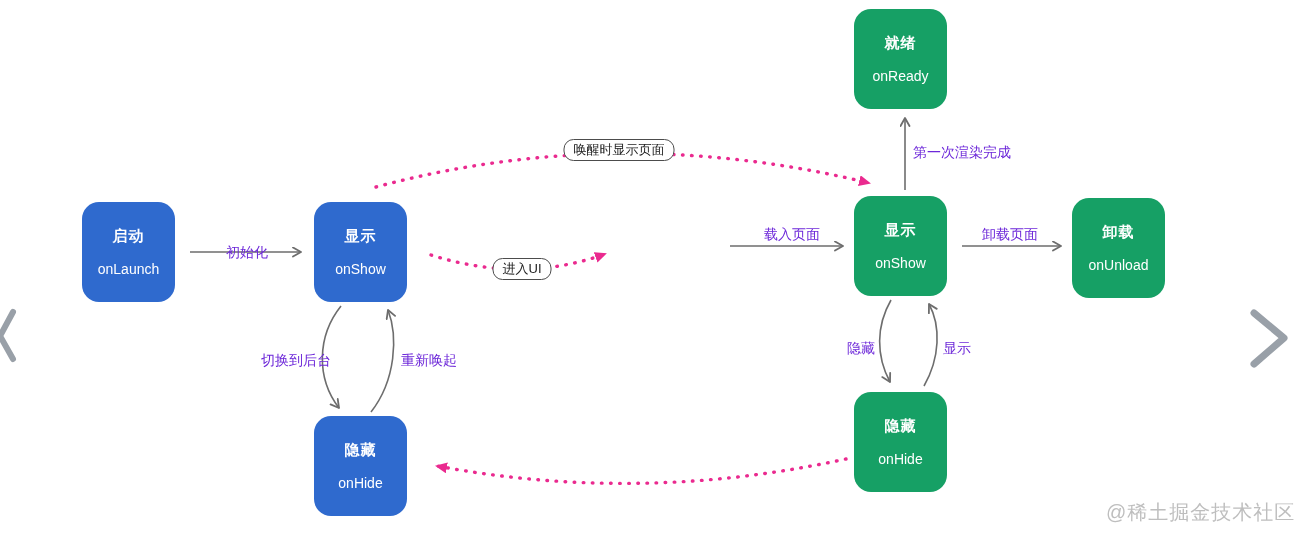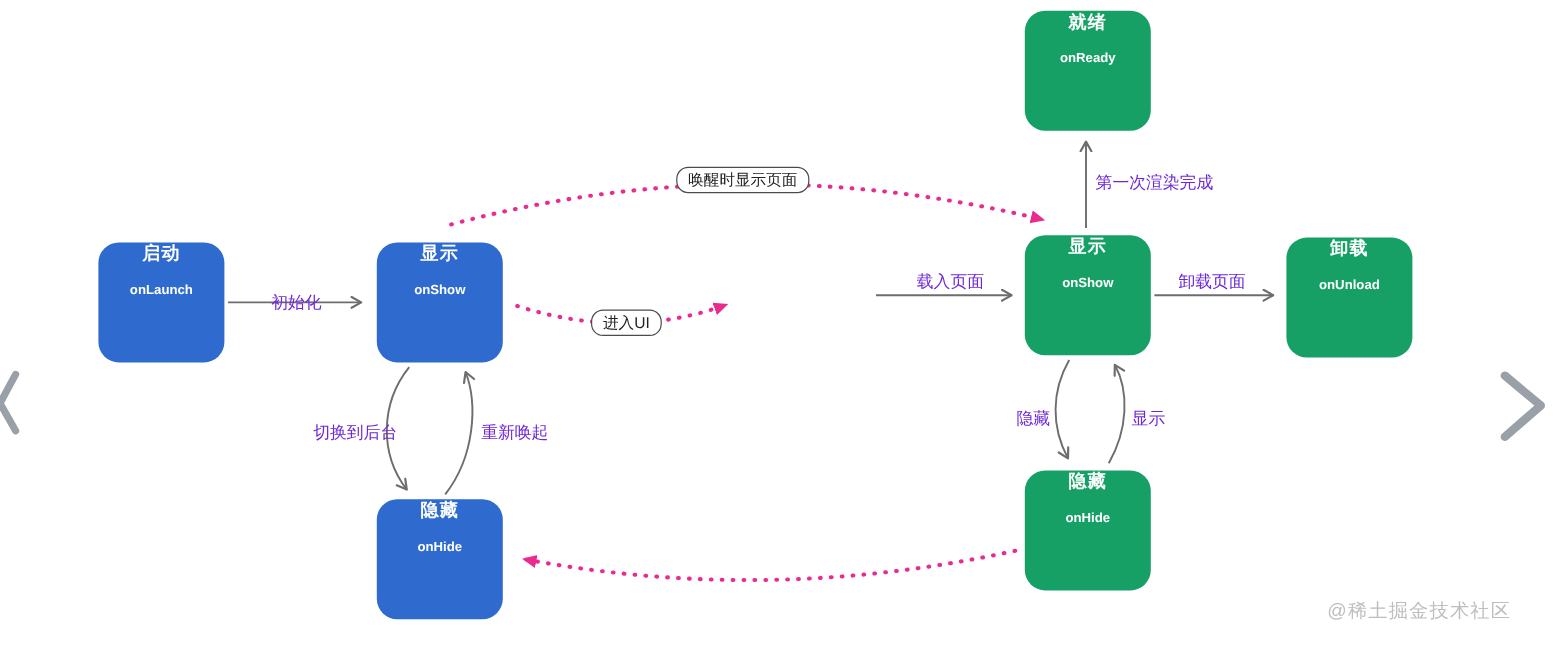--- a/index.html
+++ b/index.html
@@ -5,45 +5,45 @@
   html,body{margin:0;padding:0;background:#fff;}
   .stage{
     position:relative;
     width:1297px;height:547px;
     background:#fff;
     overflow:hidden;
     font-family:"Liberation Sans","DejaVu Sans",sans-serif;
   }
   .layer{position:absolute;left:0;top:0;width:1297px;height:547px;}
   .node{
-    position:absolute;width:105px;height:100px;border-radius:17px;
-    display:flex;flex-direction:column;align-items:center;justify-content:flex-start;
+    position:absolute;width:93px;height:100px;border-radius:17px;
+    display:flex;flex-direction:column;align-items:center;justify-content:center;
     gap:15px;color:#fff;text-align:center;
     box-shadow:0 0 0 0 transparent;
   }
   .node.blue{background:var(--blue,#2f6ace);}
   .node.green{background:var(--green,#16a065);}
   .node-title{font-size:15px;font-weight:bold;letter-spacing:1px;}
-  .node-sub{font-size:11px;font-weight:bold;}
+  .node-sub{font-size:14px;font-weight:normal;}
   .edge-label{
     position:absolute;font-size:14px;color:#6d28d9;white-space:nowrap;
     transform:translateX(-50%);background:transparent;
   }
   .edge-label.left-align{transform:none;}
   .pill{
     position:absolute;transform:translate(-50%,-50%);
     background:#fff;border:1.5px solid #4c4c4c;border-radius:10px;
     padding:1px 9px;font-size:13px;color:#222;white-space:nowrap;
     z-index:3;
   }
   .watermark{
     position:absolute;color:#a9a9a9;white-space:nowrap;z-index:4;
     letter-spacing:1px;
   }
-  .wm1{left:1106px;top:499px;font-size:16px;opacity:.75;}
+  .wm1{left:1106px;top:499px;font-size:20px;opacity:.75;}
   .wm2{left:1068px;top:510px;font-size:17px;opacity:.85;}
   svg{display:block;}
   .chev{cursor:pointer;}
 </style>
 </head>
 <body>
 
 <div class="stage">
 
   <svg class="layer" viewBox="0 0 1297 547">

